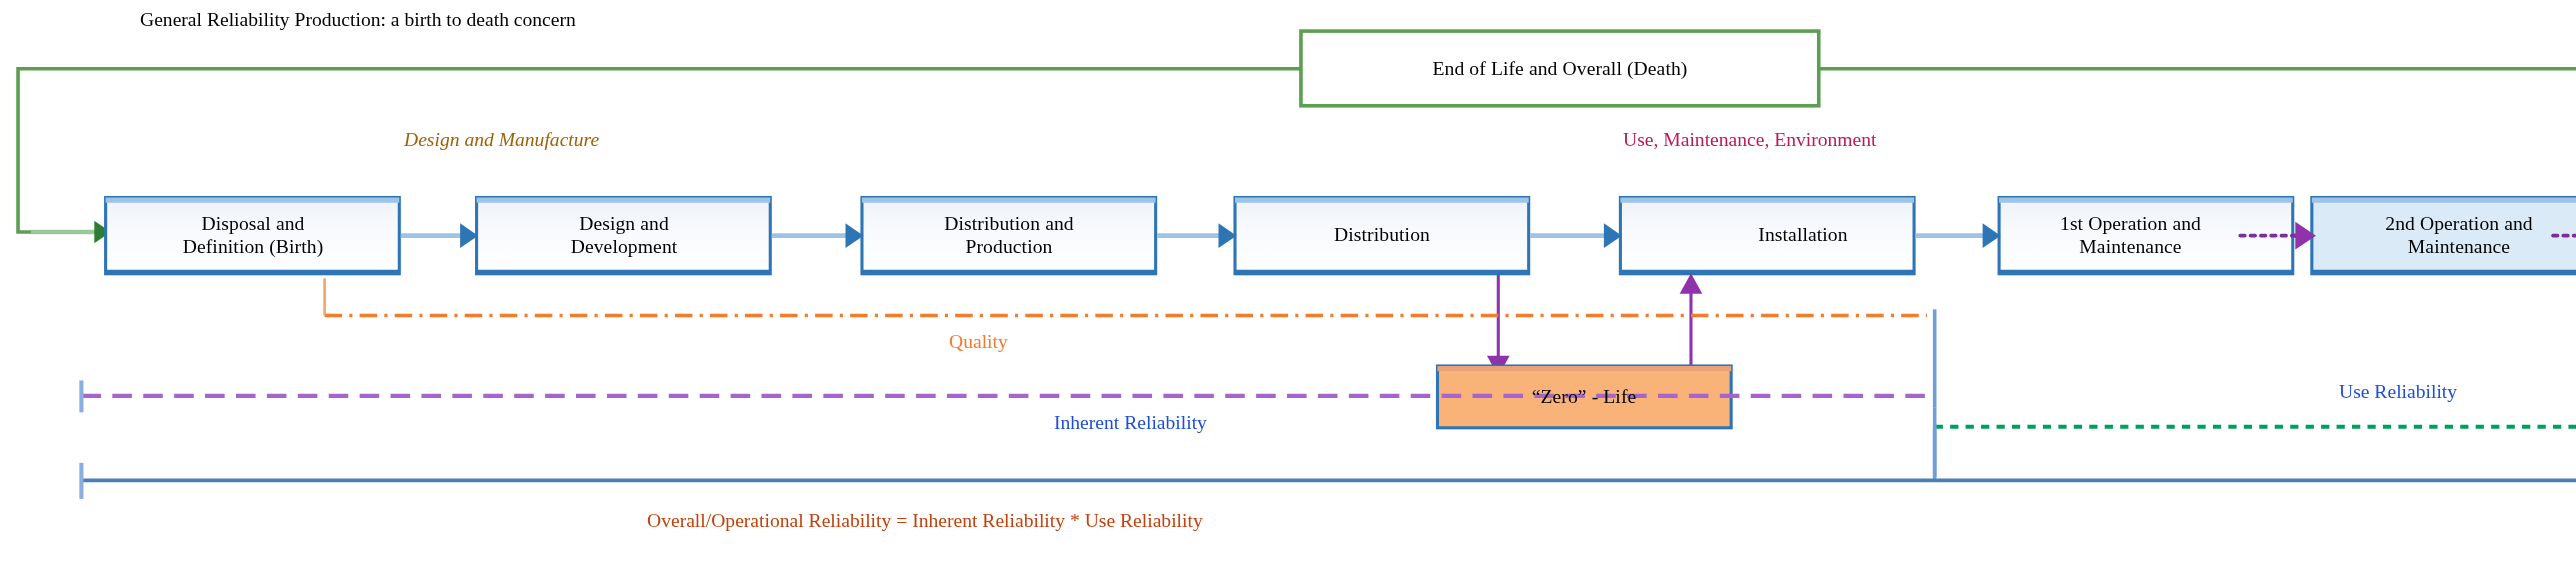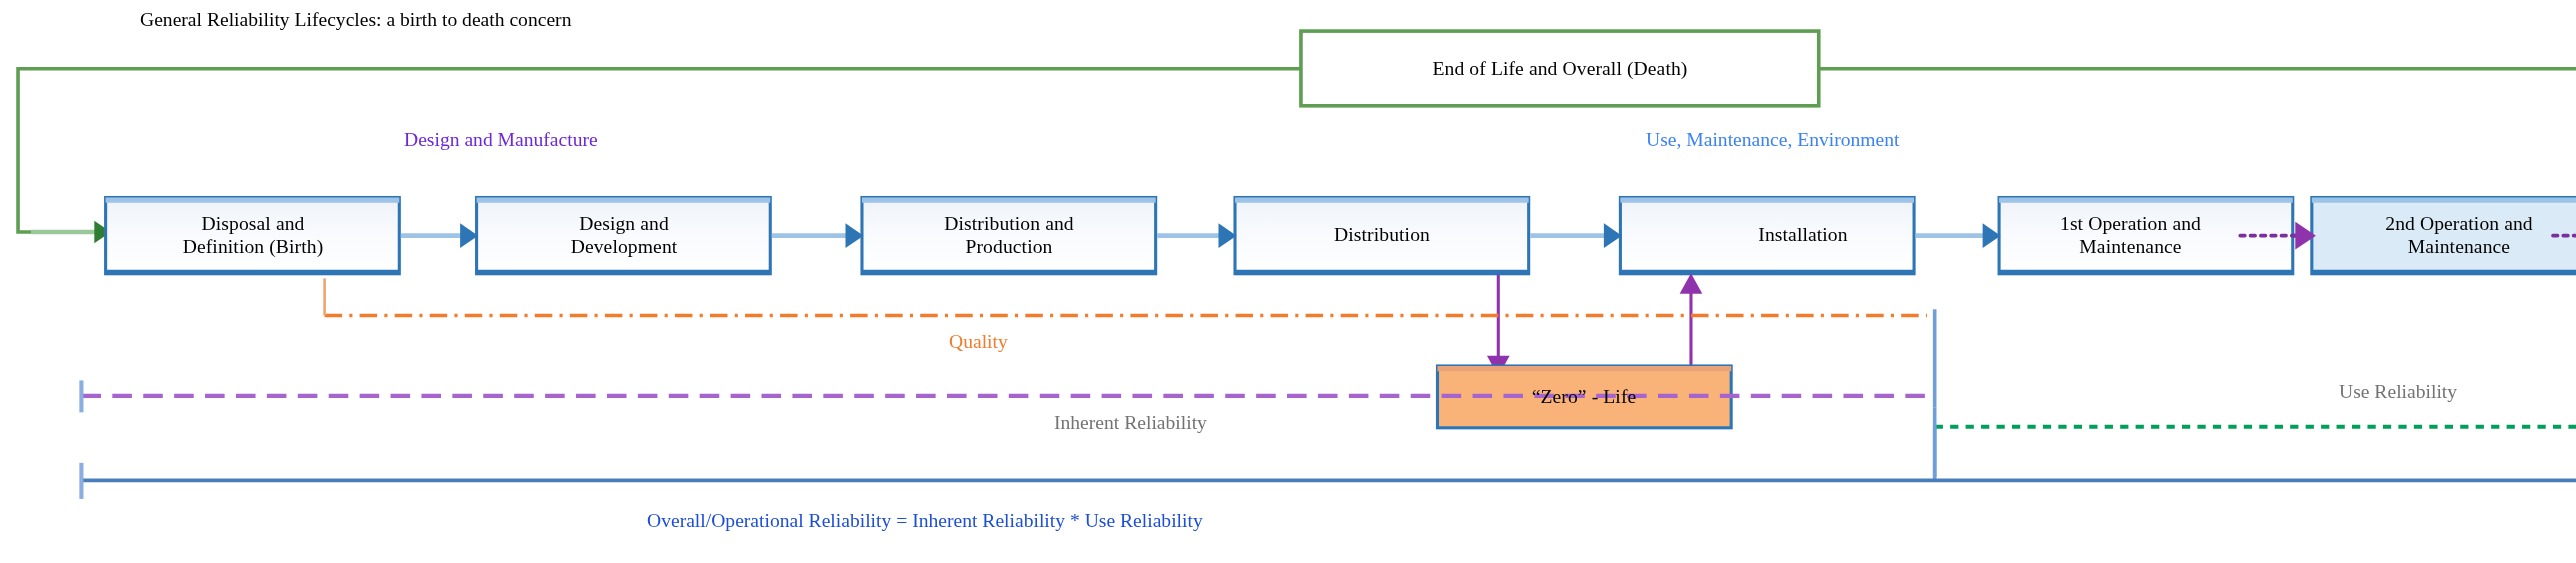--- a/index.html
+++ b/index.html
@@ -13,25 +13,25 @@
 
   .boxlabel{
     position:absolute;display:flex;align-items:center;justify-content:center;
     text-align:center;color:#000000;line-height:1.18;
     font-size:19.6px;letter-spacing:0.1px;pointer-events:none;
   }
   .titletext{
     position:absolute;color:#000000;font-size:19.6px;white-space:nowrap;
   }
   .annot{position:absolute;white-space:nowrap;font-size:19.6px;}
-  .annot.orange{color:#6d28d9;}
-  .annot.orange2{color:#3b82f6;margin-left:23px;}
+  .annot.orange{color:#a16207;font-style:italic;}
+  .annot.orange2{color:#be185d;}
   .annot.quality{color:#f07c2c;}
-  .annot.purple{color:#737373;}
-  .annot.blue{color:#1d4ed8;}
+  .annot.purple{color:#1d4ed8;}
+  .annot.blue{color:#c2410c;}
 </style>
 </head>
 <body>
 
 <div id="stage">
 
   <svg id="diagram" viewBox="0 0 5976 1094">
     <defs>
       <linearGradient id="boxgrad" x1="0" y1="0" x2="0" y2="1">
         <stop offset="0%" stop-color="#eef3f9"></stop>
@@ -168,21 +168,21 @@
       <line x1="5942" y1="795" x2="5942" y2="862" stroke="#6f9fd8" stroke-width="8"></line>
     </g>
 
     <g>
       <line x1="158" y1="932" x2="5942" y2="932" stroke="#4a7ebb" stroke-width="7"></line>
       <line x1="158" y1="898" x2="158" y2="968" stroke="#8aaee0" stroke-width="8"></line>
       <line x1="5942" y1="898" x2="5942" y2="968" stroke="#8aaee0" stroke-width="8"></line>
     </g>
   </svg>
 
-  <div class="titletext" style="left:140px;top:9.3px;">General Reliability Lifecycles: a birth to death concern</div>
+  <div class="titletext" style="left:140px;top:9.3px;">General Reliability Production: a birth to death concern</div>
 
   <div class="boxlabel" style="left:1301px;top:31px;width:518px;height:75px;">End of Life and Overall (Death)</div>
 
   <div class="boxlabel" style="left:106px;top:197px;width:294px;height:76px;flex-direction:column;">
     <span>Disposal and</span>
     <span>Definition (Birth)</span>
   </div>
 
   <div class="boxlabel" style="left:477px;top:197px;width:294px;height:76px;flex-direction:column;">
     <span>Design and</span>

